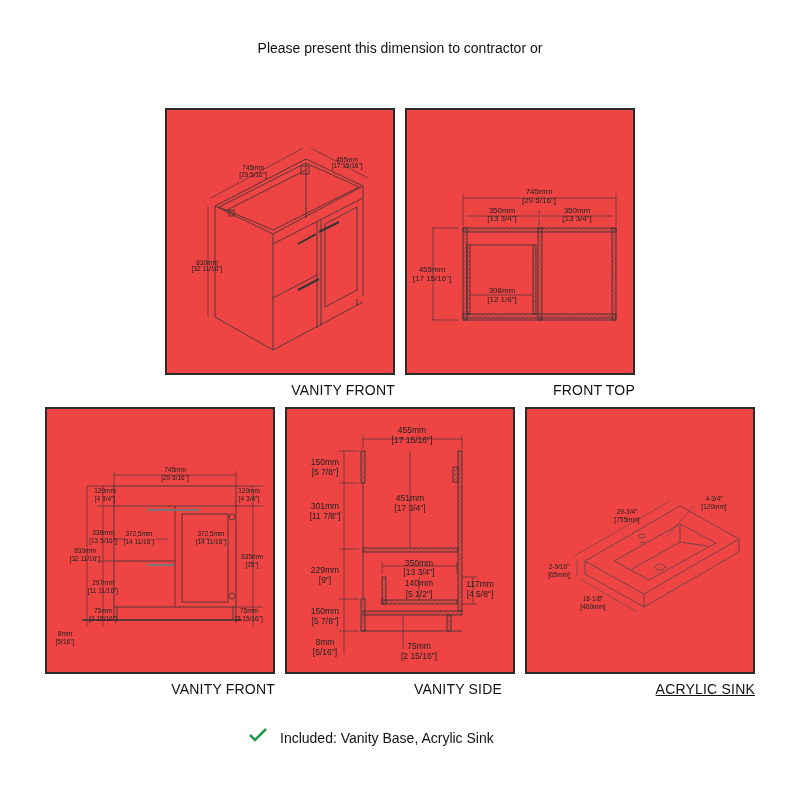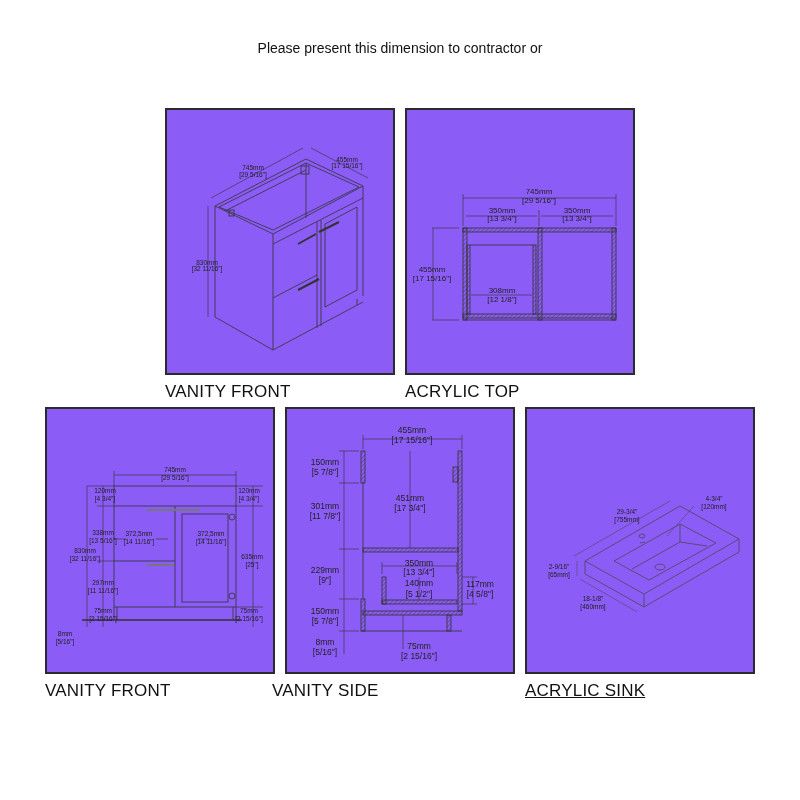--- a/index.html
+++ b/index.html
@@ -1,20 +1,20 @@
 <!DOCTYPE html>
 <html><head>
 <meta charset="utf-8">
 <style>
   html, body { margin:0; padding:0; background:#ffffff; }
   body { width:800px; height:800px; position:relative; overflow:hidden; font-family:"Liberation Sans", sans-serif; color:#111; }
   .header { position:absolute; left:0; top:35px; width:800px; text-align:center; font-size:14px; line-height:27px; color:#111; }
-  .panel { position:absolute; border:2px solid #2b2b2b; box-sizing:border-box; background:#8b5cf6; }
+  .panel { position:absolute; border:2px solid #2b2b2b; box-sizing:border-box; background:#ef4444; }
   .panel svg { position:absolute; left:0; top:0; }
-  .caption { position:absolute; text-align:left; font-size:17px; letter-spacing:0.2px; color:#111; }
+  .caption { position:absolute; text-align:right; font-size:14px; letter-spacing:0.2px; color:#111; }
   .legend { position:absolute; left:248px; top:727px; font-size:14px; line-height:23px; }
   .legend-row { display:flex; align-items:center; height:23px; }
   .legend-row .ico { width:32px; display:inline-block; }
   svg text { font-family:"Liberation Sans", sans-serif; fill:#222; }
   .dim { font-size:6.5px; }
   .dim2 { font-size:8px; }
   .dim3 { font-size:8.5px; }
 </style>
 </head>
 <body>
@@ -106,21 +106,21 @@
     <text class="dim2" x="95" y="103" text-anchor="middle">350mm</text>
     <text class="dim2" x="95" y="111" text-anchor="middle">[13 3/4"]</text>
     <text class="dim2" x="170" y="103" text-anchor="middle">350mm</text>
     <text class="dim2" x="170" y="111" text-anchor="middle">[13 3/4"]</text>
     <text class="dim2" x="25" y="162" text-anchor="middle">455mm</text>
     <text class="dim2" x="25" y="171" text-anchor="middle">[17 15/16"]</text>
     <text class="dim2" x="95" y="183" text-anchor="middle">308mm</text>
     <text class="dim2" x="95" y="192" text-anchor="middle">[12 1/8"]</text>
   </svg>
 </div>
-<div class="caption" style="left:405px; top:382px; width:230px;">ACRYLIC TOP</div>
+<div class="caption" style="left:405px; top:382px; width:230px;">FRONT TOP</div>
 
 <div class="panel" style="left:45px; top:407px; width:230px; height:267px;">
   <svg width="226" height="263" viewBox="0 0 226 263">
     <g stroke="#333" stroke-width="0.8" fill="none">
       <rect x="67" y="77" width="122" height="121"></rect>
       <line x1="67" y1="97" x2="189" y2="97"></line>
       <line x1="128" y1="97" x2="128" y2="198"></line>
       <line x1="67" y1="152" x2="128" y2="152"></line>
       <rect x="135" y="105" width="46" height="88"></rect>
       <line x1="67" y1="198" x2="67" y2="211"></line>
@@ -269,13 +269,21 @@
     <text class="dim" x="187" y="100" text-anchor="middle">[120mm]</text>
     <text class="dim" x="32" y="160" text-anchor="middle">2-9/16"</text>
     <text class="dim" x="32" y="168" text-anchor="middle">[65mm]</text>
     <text class="dim" x="66" y="192" text-anchor="middle">18-1/8"</text>
     <text class="dim" x="66" y="200" text-anchor="middle">[460mm]</text>
   </svg>
 </div>
 <div class="caption" style="left:525px; top:681px; width:230px;text-decoration:underline;">ACRYLIC SINK</div>
 
 <div class="legend">
+  <div class="legend-row">
+    <span class="ico">
+      <svg width="20" height="16" viewBox="0 0 20 16">
+          <polyline points="2,8 7,13 18,2" fill="none" stroke="#1f9a4f" stroke-width="2.6"></polyline>
+        </svg>
+    </span>
+    <span>Included: Vanity Base, Acrylic Sink</span>
+  </div>
 </div>
 
 </body></html>

